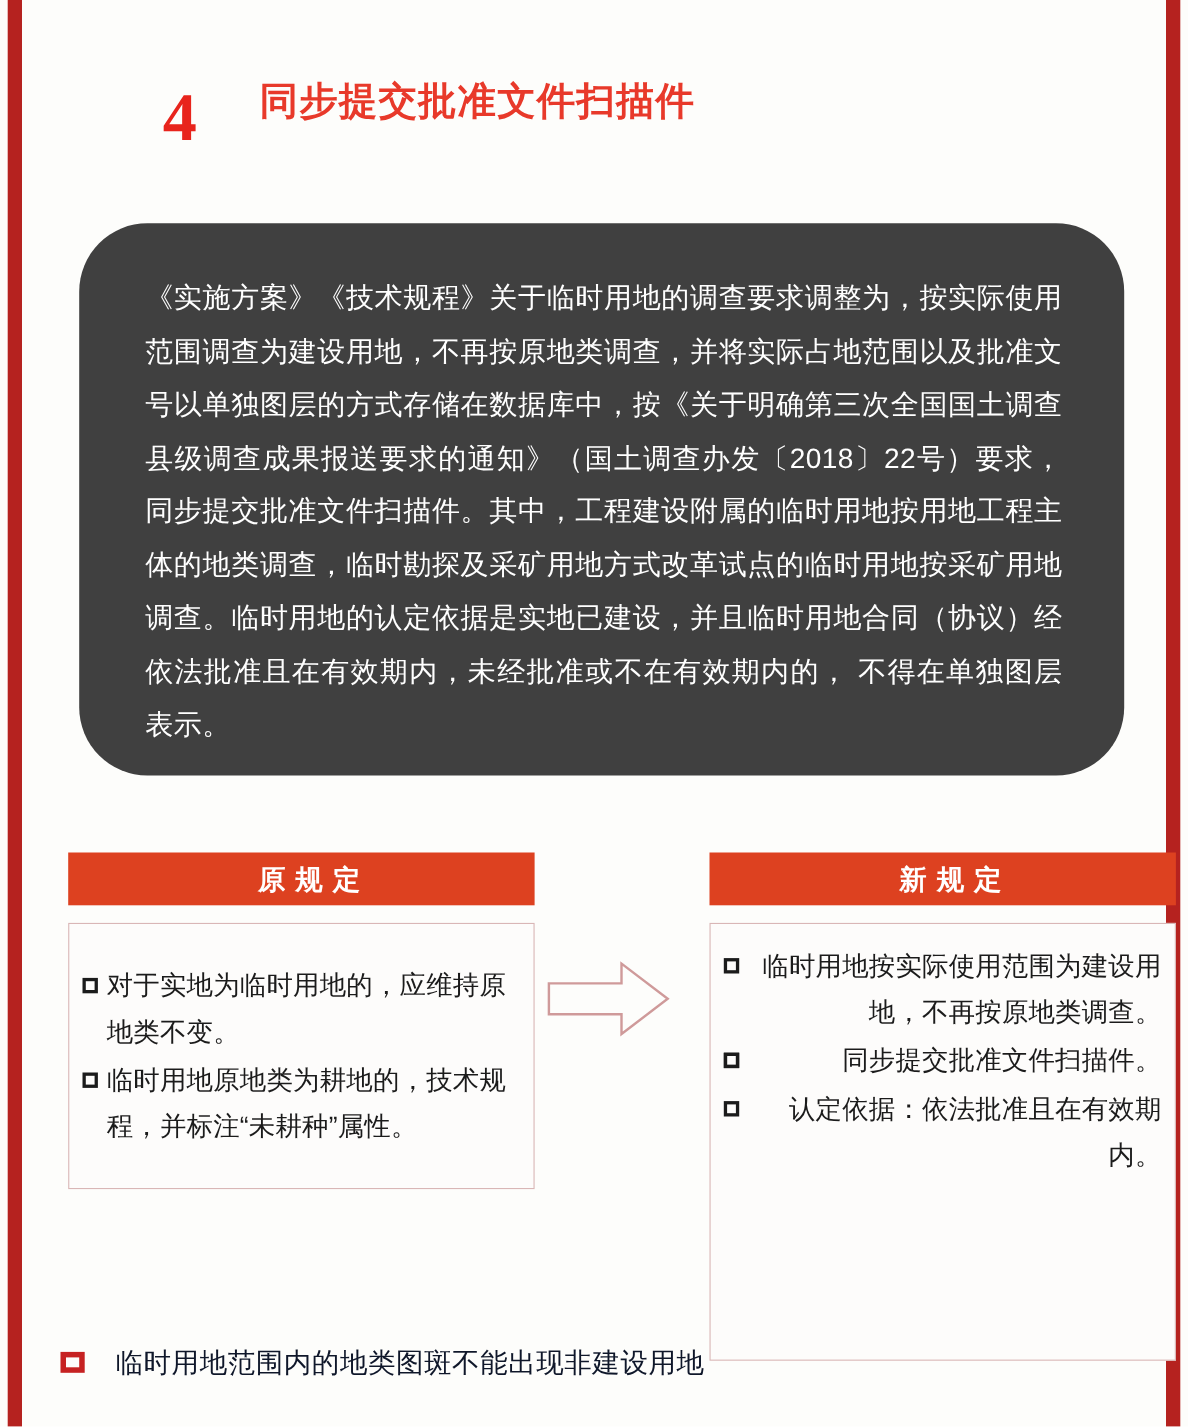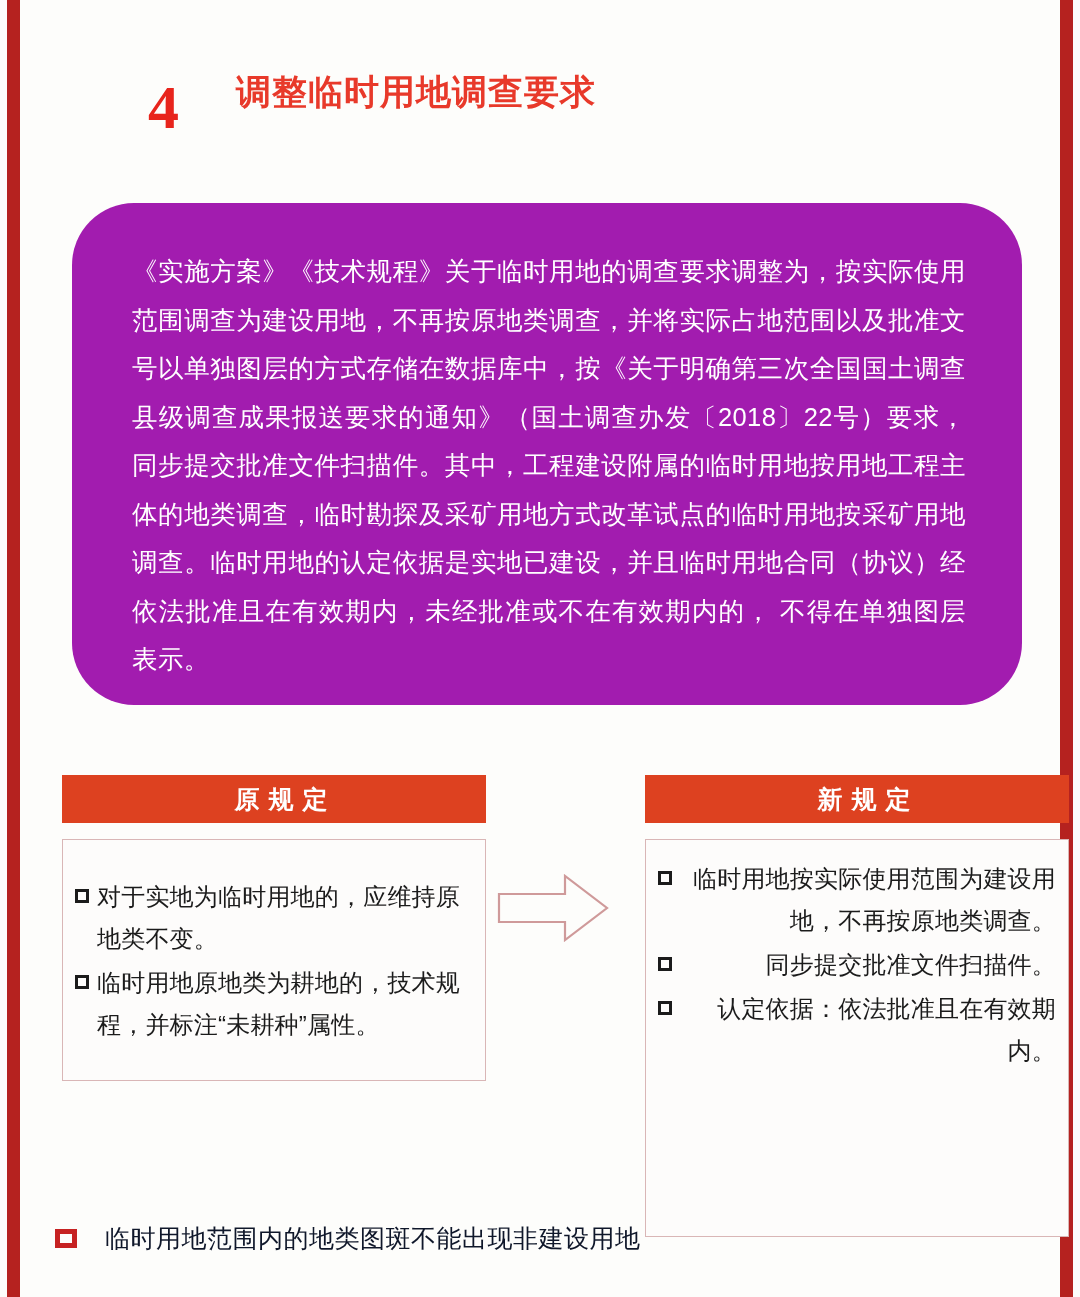--- a/index.html
+++ b/index.html
@@ -60,21 +60,21 @@
     white-space: nowrap;
   }
 
   
   .callout {
     position: absolute;
     left: 72px;
     top: 203px;
     width: 950px;
     height: 502px;
-    background: #a21caf;
+    background: #404040;
     border-radius: 62px;
     box-sizing: border-box;
     padding: 44px 56px 0 60px;
   }
   .callout-text {
     color: #ffffff;
     font-size: 25.5px;
     line-height: 48.5px;
     text-align: justify;
     text-align-last: left;
@@ -169,21 +169,21 @@
 </head>
 <body>
 
 <div id="page">
 
   <div class="rail rail-left"></div>
   <div class="rail rail-right"></div>
 
   <div class="header">
     <div class="header-num">4</div>
-    <div class="header-title">调整临时用地调查要求</div>
+    <div class="header-title">同步提交批准文件扫描件</div>
   </div>
 
   <div class="callout">
     <div class="callout-text">《实施方案》《技术规程》关于临时用地的调查要求调整为，按实际使用范围调查为建设用地，不再按原地类调查，并将实际占地范围以及批准文号以单独图层的方式存储在数据库中，按《关于明确第三次全国国土调查县级调查成果报送要求的通知》（国土调查办发〔2018〕22号）要求，同步提交批准文件扫描件。其中，工程建设附属的临时用地按用地工程主体的地类调查，临时勘探及采矿用地方式改革试点的临时用地按采矿用地调查。临时用地的认定依据是实地已建设，并且临时用地合同（协议）经依法批准且在有效期内，未经批准或不在有效期内的， 不得在单独图层表示。</div>
   </div>
 
   <div class="col col-old">
     <div class="col-header">原规定</div>
     <div class="col-body">
       <div class="bullet-item">

